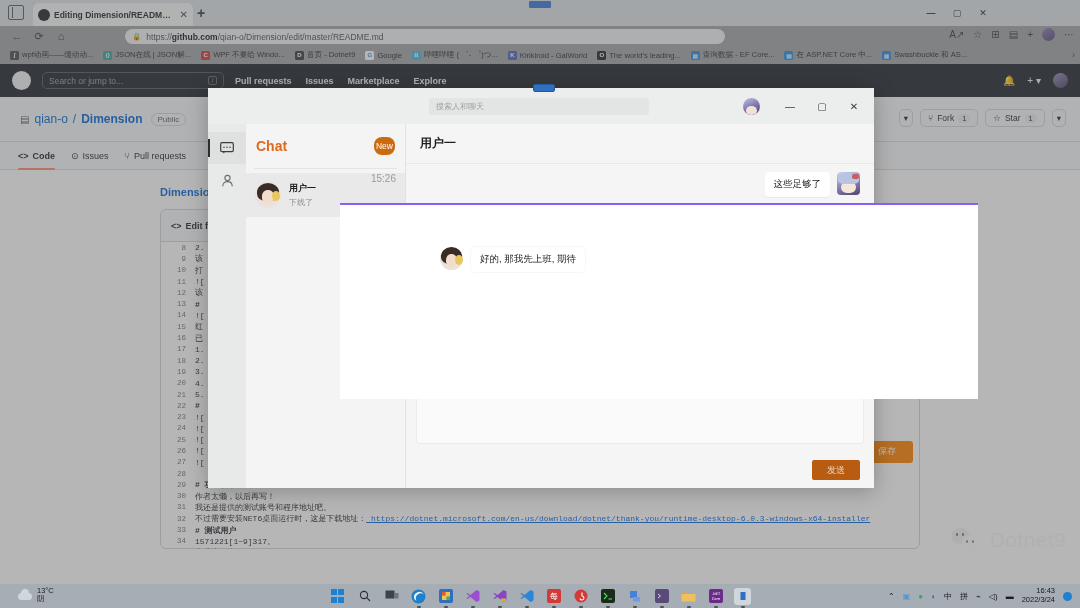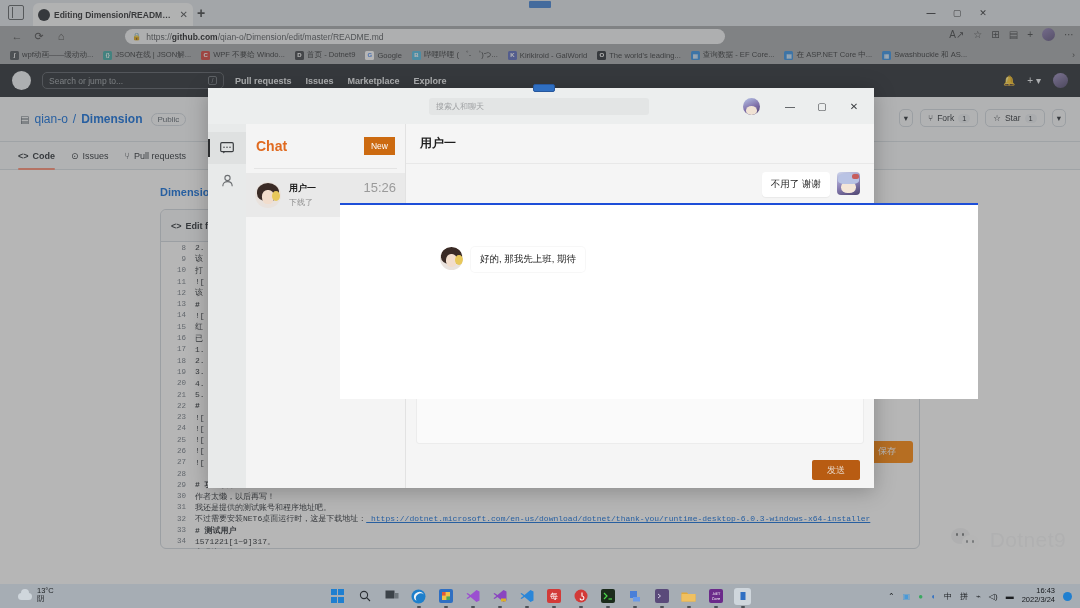--- a/index.html
+++ b/index.html
@@ -124,31 +124,31 @@
 
   .chat-body { position:absolute; left:0; top:36px; width:666px; height:364px; background:#f2f2f2; }
   .chat-rail { position:absolute; left:0; top:0; width:38px; height:364px; background:#e8eaea; padding-top:8px; }
   .rail-item { width:38px; height:32px; display:flex; align-items:center; justify-content:center; position:relative; }
   .rail-item.active { background:#dfe1e1; }
   .rail-item.active:before { content:""; position:absolute; left:0; top:7px; width:2px; height:18px; background:#2b2d2f; }
 
   .chat-list { position:absolute; left:38px; top:0; width:160px; height:364px; background:#f4f4f4; border-right:1px solid #e2e2e2; }
   .chat-list-head { height:44px; display:flex; align-items:center; justify-content:space-between; padding:0 10px; }
   .chat-list-title { font-size:14px; color:#e06a1f; font-weight:600; }
-  .btn-new { background:#cc6a10; color:#fff; border:none; border-radius:0; font-size:8.5px; padding:4px 7px; font-family:"Liberation Sans",sans-serif; }
+  .btn-new { background:#cc6a10; color:#fff; border:none; border-radius:8px; font-size:8.5px; padding:4px 2px; font-family:"Liberation Sans",sans-serif; }
   .chat-list-sep { height:1px; background:#e4e4e4; margin:0 8px; }
   .chat-item { height:44px; display:flex; align-items:center; gap:8px; padding:0 9px; background:#e9e9e9; margin-top:4px; }
   .ci-avatar { width:26px; height:26px; border-radius:50%; background:#e9e2dd; position:relative; overflow:hidden; flex:0 0 auto; }
   .ci-avatar .hair { position:absolute; left:2px; top:1px; width:22px; height:18px; background:#3a2b26; border-radius:50% 50% 40% 40%; }
   .ci-avatar .face { position:absolute; left:7px; top:8px; width:12px; height:14px; background:#f2ddcc; border-radius:45%; }
   .ci-avatar .acc { position:absolute; right:1px; top:9px; width:8px; height:10px; background:#e8c85a; border-radius:50%; }
   .ci-main { flex:1 1 auto; min-width:0; }
   .ci-name { font-size:9px; color:#1d1d1d; font-weight:700; }
   .ci-sub { font-size:8px; color:#8a8a8a; margin-top:2px; }
-  .ci-time { font-size:13px; color:#9a9a9a; align-self:flex-start; margin-top:7px; }
+  .ci-time { font-size:10px; color:#9a9a9a; align-self:flex-start; }
 
   .chat-main { position:absolute; left:198px; top:0; width:468px; height:364px; background:#f5f5f5; }
   .cm-head { height:40px; display:flex; align-items:center; padding:0 14px; border-bottom:1px solid #e8e8e8; }
   .cm-title { font-size:12px; color:#1d1d1d; font-weight:600; }
   .msg-area { position:relative; height:240px; padding:8px 14px 0 14px; overflow:hidden; }
   .msg { display:flex; margin-bottom:14px; align-items:flex-start; gap:7px; }
   .msg.right { justify-content:flex-end; }
   .bubble { background:#ffffff; border-radius:4px; padding:6px 9px; font-size:9.5px; color:#1d1d1d; max-width:250px; line-height:1.35; box-shadow:0 1px 1px rgba(0,0,0,.05); }
   .av { width:23px; height:23px; border-radius:4px; flex:0 0 auto; overflow:hidden; position:relative; }
   .av.blue { background:linear-gradient(160deg,#cfd8ee,#8e84b8 50%,#4e4470); }
@@ -162,21 +162,21 @@
   .scrollbar { position:absolute; right:3px; top:48px; width:4px; height:96px; background:#cfcfcf; border-radius:2px; }
 
   .composer { position:absolute; left:10px; right:10px; bottom:44px; height:92px; background:#fafafa; border:1px solid #ececec; border-radius:3px; }
   .comp-tools { height:26px; display:flex; align-items:center; gap:13px; padding:0 11px; }
   .ct-ico { width:13px; height:13px; color:#8b8d8f; display:flex; align-items:center; justify-content:center; }
   .comp-input { height:58px; }
   .send-row { position:absolute; right:14px; bottom:8px; }
   .btn-send { width:48px; height:20px; background:#b85c12; color:#e8d9cc; border:none; border-radius:2px; font-size:9px; font-family:"Liberation Sans",sans-serif; }
 
   
-  .flash { position:absolute; left:340px; top:203px; width:638px; height:196px; background:#ffffff; border-top:2px solid #1d4ed8; }
+  .flash { position:absolute; left:340px; top:203px; width:638px; height:196px; background:#ffffff; border-top:2px solid #8b5cf6; }
   .flash-msg { position:absolute; left:100px; top:42px; display:flex; align-items:flex-start; gap:8px; }
   .flash-b { background:#fff; border-radius:4px; padding:6px 9px; font-size:9.5px; color:#1d1d1d; box-shadow:0 0 0 1px rgba(0,0,0,.03); }
 
   
   .taskbar { position:absolute; left:0; top:584px; width:1080px; height:24px; background:#a6adb4; }
   .tb-weather { position:absolute; left:18px; top:3px; display:flex; align-items:center; gap:5px; }
   .tb-cloud { width:14px; height:11px; position:relative; }
   .tb-cloud .c1{position:absolute;left:0;bottom:0;width:14px;height:7px;background:#cfd6dc;border-radius:7px;}
   .tb-cloud .c2{position:absolute;left:3px;top:0;width:8px;height:8px;background:#cfd6dc;border-radius:50%;}
   .tb-w-text { line-height:1.05; }
@@ -558,28 +558,20 @@
           <span class="ci-time">15:26</span>
         </div>
       </div>
 
       <div class="chat-main">
         <div class="cm-head">
           <span class="cm-title">用户一</span>
         </div>
 
         <div class="msg-area">
-          <div class="msg right">
-            <span class="bubble">不用了 谢谢</span>
-            <span class="av blue">
-                <i class="fc"></i>
-                <i class="hr"></i>
-                <i class="rb"></i>
-              </span>
-          </div>
           <div class="msg right">
             <span class="bubble">这些足够了</span>
             <span class="av blue">
                 <i class="fc"></i>
                 <i class="hr"></i>
                 <i class="rb"></i>
               </span>
           </div>
           <div class="msg" style="visibility:hidden">
             <span class="av girl"></span>

